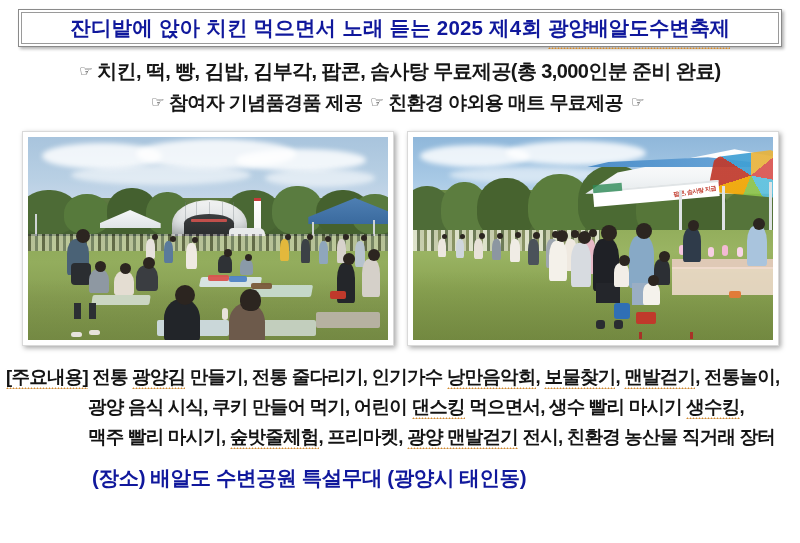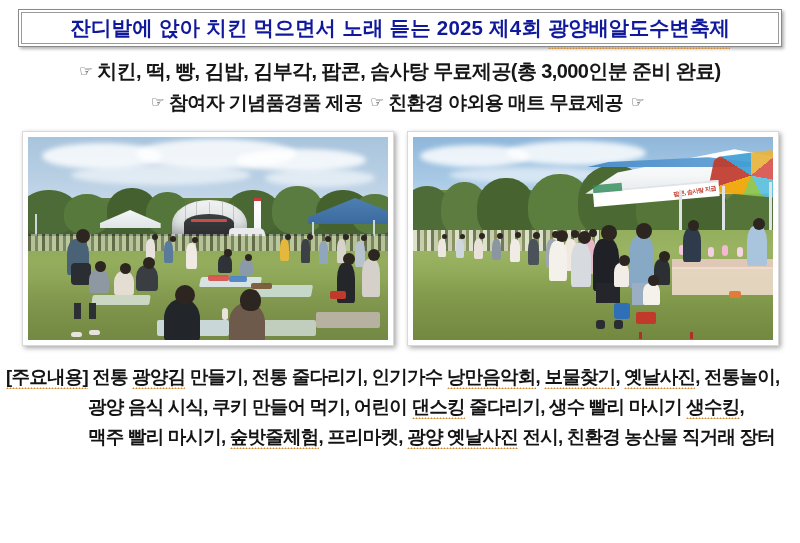--- a/index.html
+++ b/index.html
@@ -554,26 +554,27 @@
         <div style="position:absolute; left:56%; top:82%; width:16px; height:16px; background:#2f6fb5; border-radius:3px;"></div>
         <div style="position:absolute; left:88%; top:76%; width:12px; height:7px; background:#e07b39; border-radius:2px;"></div>
 
       </div>
     </div>
 
   </div>
 
   <div class="content">
     <div class="cline c1">
-      <span class="sp">[주요내용]</span><span> 전통 </span><span class="sp">광양김</span><span> 만들기, 전통 줄다리기, 인기가수 </span><span class="sp">낭만음악회</span><span>, </span><span class="sp">보물찾기</span><span>, </span><span class="sp">옛날사진</span><span>, 전통놀이,</span>
+      <span class="sp">[주요내용]</span><span> 전통 </span><span class="sp">광양김</span><span> 만들기, 전통 줄다리기, 인기가수 </span><span class="sp">낭만음악회</span><span>, </span><span class="sp">보물찾기</span><span>, </span><span class="sp">맨발걷기</span><span>, 전통놀이,</span>
     </div>
     <div class="cline c2">
-      <span>광양 음식 시식, 쿠키 만들어 먹기, 어린이 </span><span class="sp">댄스킹</span><span> 줄다리기, 생수 빨리 마시기 </span><span class="sp">생수킹</span><span>,</span>
+      <span>광양 음식 시식, 쿠키 만들어 먹기, 어린이 </span><span class="sp">댄스킹</span><span> 먹으면서, 생수 빨리 마시기 </span><span class="sp">생수킹</span><span>,</span>
     </div>
     <div class="cline c3">
-      <span>맥주 빨리 마시기, </span><span class="sp">숲밧줄체험</span><span>, 프리마켓, </span><span class="sp">광양 옛날사진</span><span> 전시, 친환경 농산물 직거래 장터</span>
+      <span>맥주 빨리 마시기, </span><span class="sp">숲밧줄체험</span><span>, 프리마켓, </span><span class="sp">광양 맨발걷기</span><span> 전시, 친환경 농산물 직거래 장터</span>
     </div>
   </div>
 
   <div class="footer">
+    <div class="fline">(장소) 배알도 수변공원 특설무대 (광양시 태인동)</div>
   </div>
 
 </div>
 
 </body></html>

